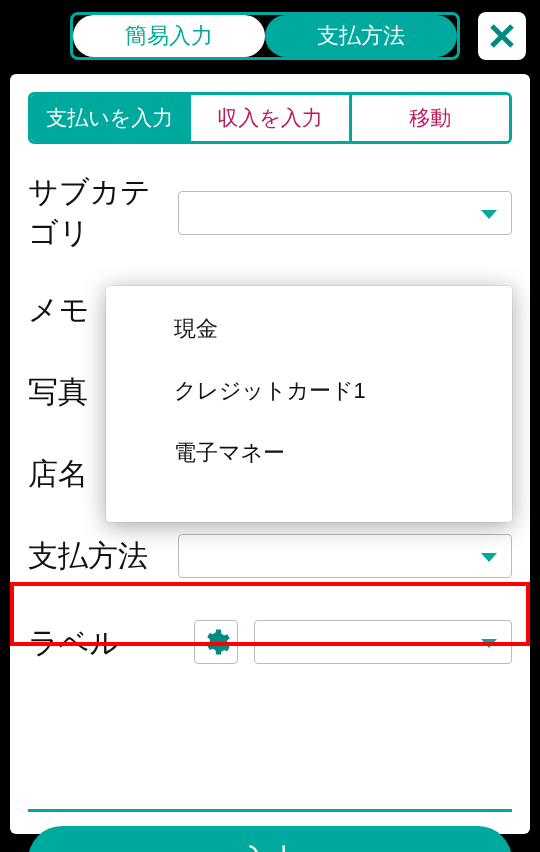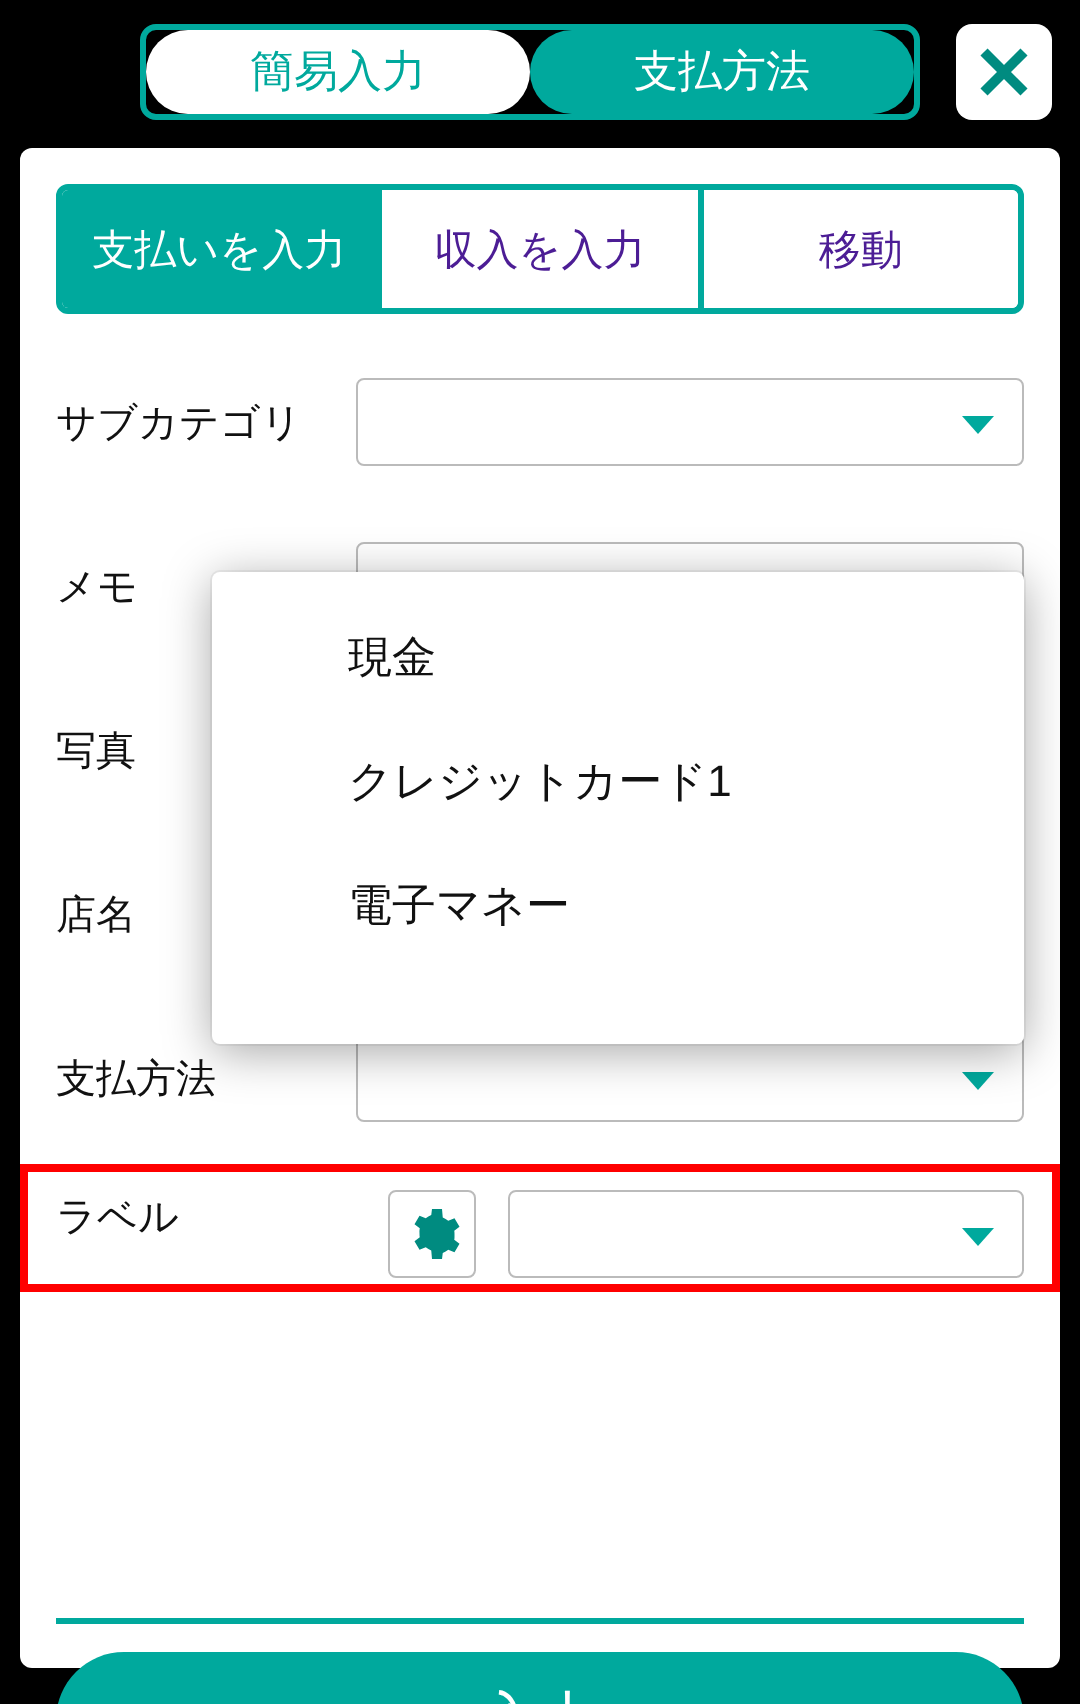--- a/index.html
+++ b/index.html
@@ -51,45 +51,45 @@
     min-height: 760px;
     position: relative;
     padding: 18px 18px 0 18px;
   }
 
   .type-tabs {
     display: flex;
     border: 3px solid #00a99d;
     border-radius: 6px;
     overflow: hidden;
-    height: 65px;
+    height: 52px;
   }
   .type-tab {
     flex: 1;
     display: flex;
     align-items: center;
     justify-content: center;
     font-size: 21px;
     font-weight: 500;
     cursor: pointer;
   }
   .type-tab + .type-tab { border-left: 3px solid #00a99d; }
   .type-tab.active { background: #00a99d; color: #fff; }
-  .type-tab.inactive { background: #fff; color: #4c1d95; text-align: right; }
+  .type-tab.inactive { background: #fff; color: #be185d; text-align: right; }
 
   .fields { margin-top: 28px; }
   .field-row {
     display: flex;
     align-items: center;
     min-height: 52px;
     margin-bottom: 30px;
   }
   .field-label {
     width: 150px;
-    font-size: 20px;
+    font-size: 30px;
     color: #111;
   }
   .field-control {
     flex: 1;
     height: 44px;
     border: 1px solid #bbb;
     border-radius: 4px;
     background: #fff;
     position: relative;
     display: flex;
@@ -112,21 +112,21 @@
     left: 0;
     right: 0;
     top: 508px;
     height: 64px;
     border: 4px solid #ff0000;
     pointer-events: none;
   }
 
   .label-row {
     display: flex;
-    align-items: flex-start;
+    align-items: flex-end;
     gap: 16px;
   }
   .gear {
     width: 44px;
     height: 44px;
     border: 1px solid #bbb;
     border-radius: 4px;
     display: flex;
     align-items: center;
     justify-content: center;

